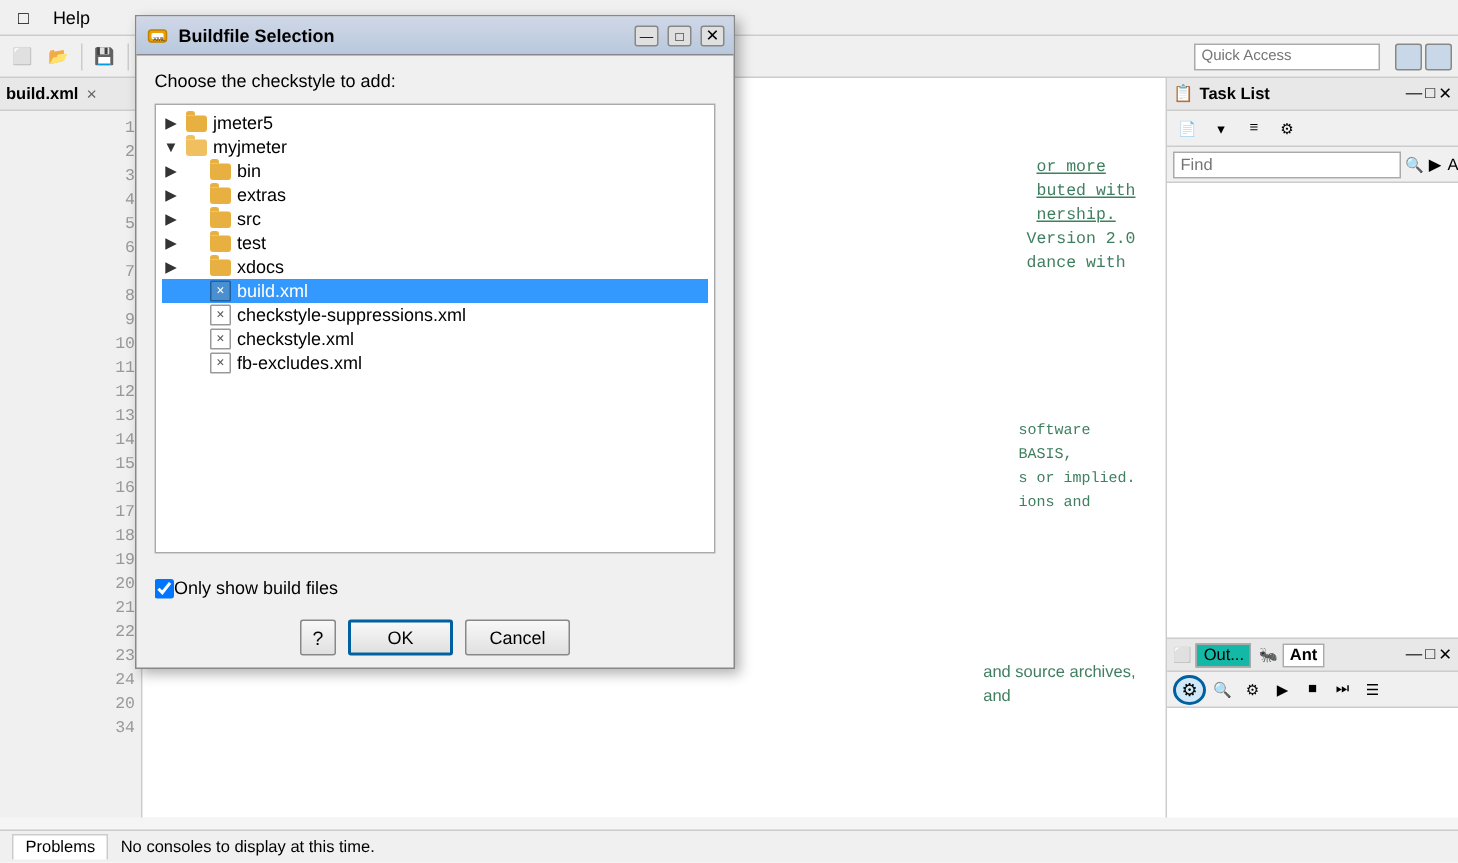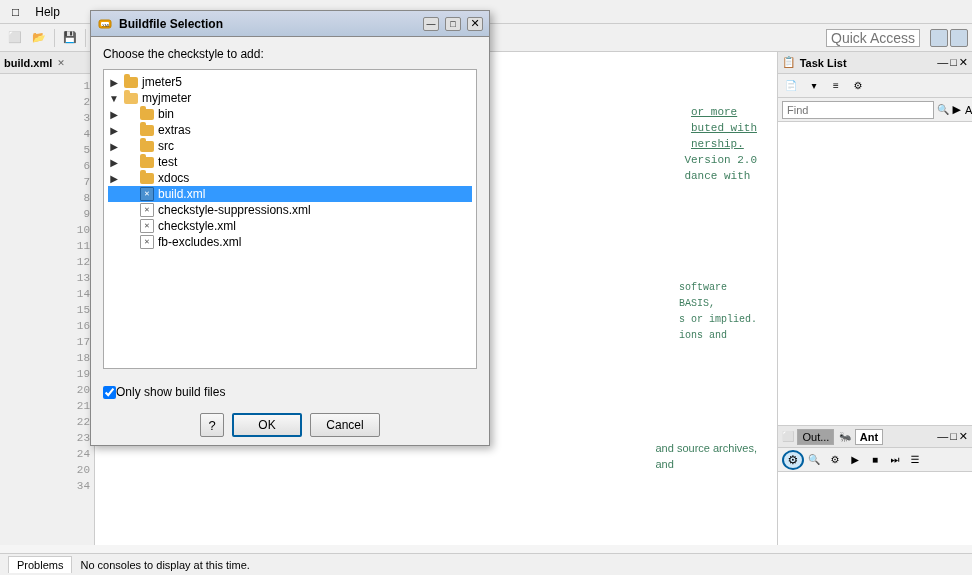--- a/index.html
+++ b/index.html
@@ -364,21 +364,21 @@
     <div class="toolbar-btn" title="Open">📂</div>
     <div class="toolbar-sep"></div>
     <div class="toolbar-btn">💾</div>
     <div class="toolbar-sep"></div>
     <div class="toolbar-btn">⬅</div>
     <div class="toolbar-btn">▾</div>
     <div class="toolbar-btn">➡</div>
     <div class="toolbar-btn">▾</div>
     <div style="flex:1"></div>
     <div style="display:flex;align-items:center;gap:4px;margin-right:8px;">
-      <input type="text" style="width: 94px; height: 18px; border: 1px solid rgb(170, 170, 170); font-size: 14px; padding: 0px 4px;" placeholder="Quick Access">
+      <input type="text" style="width: 124px; height: 18px; border: 1px solid rgb(170, 170, 170); font-size: 10px; padding: 0px 4px;" placeholder="Quick Access">
     </div>
     <div class="toolbar-btn" style="width:18px;height:18px;background:#c8d8e8;border:1px solid #888;"></div>
     <div class="toolbar-btn" style="width:18px;height:18px;background:#c8d8e8;border:1px solid #888;"></div>
   </div>
 
   <div class="editor-area">
 
     <div class="left-panel">
       <div style="height:22px;background:#e8e8e8;display:flex;align-items:center;padding:0 4px;border-bottom:1px solid #ccc;">
         <span style="font-size:11px;font-weight:bold;">build.xml</span>
@@ -491,21 +491,21 @@
         <span style="font-size:11px;">▶</span>
         <span style="font-size:11px;margin:0 2px;">All</span>
 
       </div>
 
       <div style="flex:1;background:#fff;"></div>
 
       <div class="bottom-right-panel">
         <div class="ant-header">
           <span style="font-size:10px;">⬜</span>
-          <span style="border:1px solid #aaa;padding:1px 4px;background:#a3a3a3;font-size:11px;">Out...</span>
+          <span style="border:1px solid #aaa;padding:1px 4px;background:#14b8a6;font-size:11px;">Out...</span>
           <span style="font-size:10px;margin-left:2px;">🐜</span>
           <span style="border:1px solid #aaa;padding:1px 4px;background:#fff;font-size:11px;font-weight:bold;">Ant</span>
           <div style="margin-left:auto;display:flex;gap:2px;">
             <span class="panel-close">—</span>
             <span class="panel-close">□</span>
             <span class="panel-close">✕</span>
           </div>
         </div>
         <div class="ant-toolbar">
 

